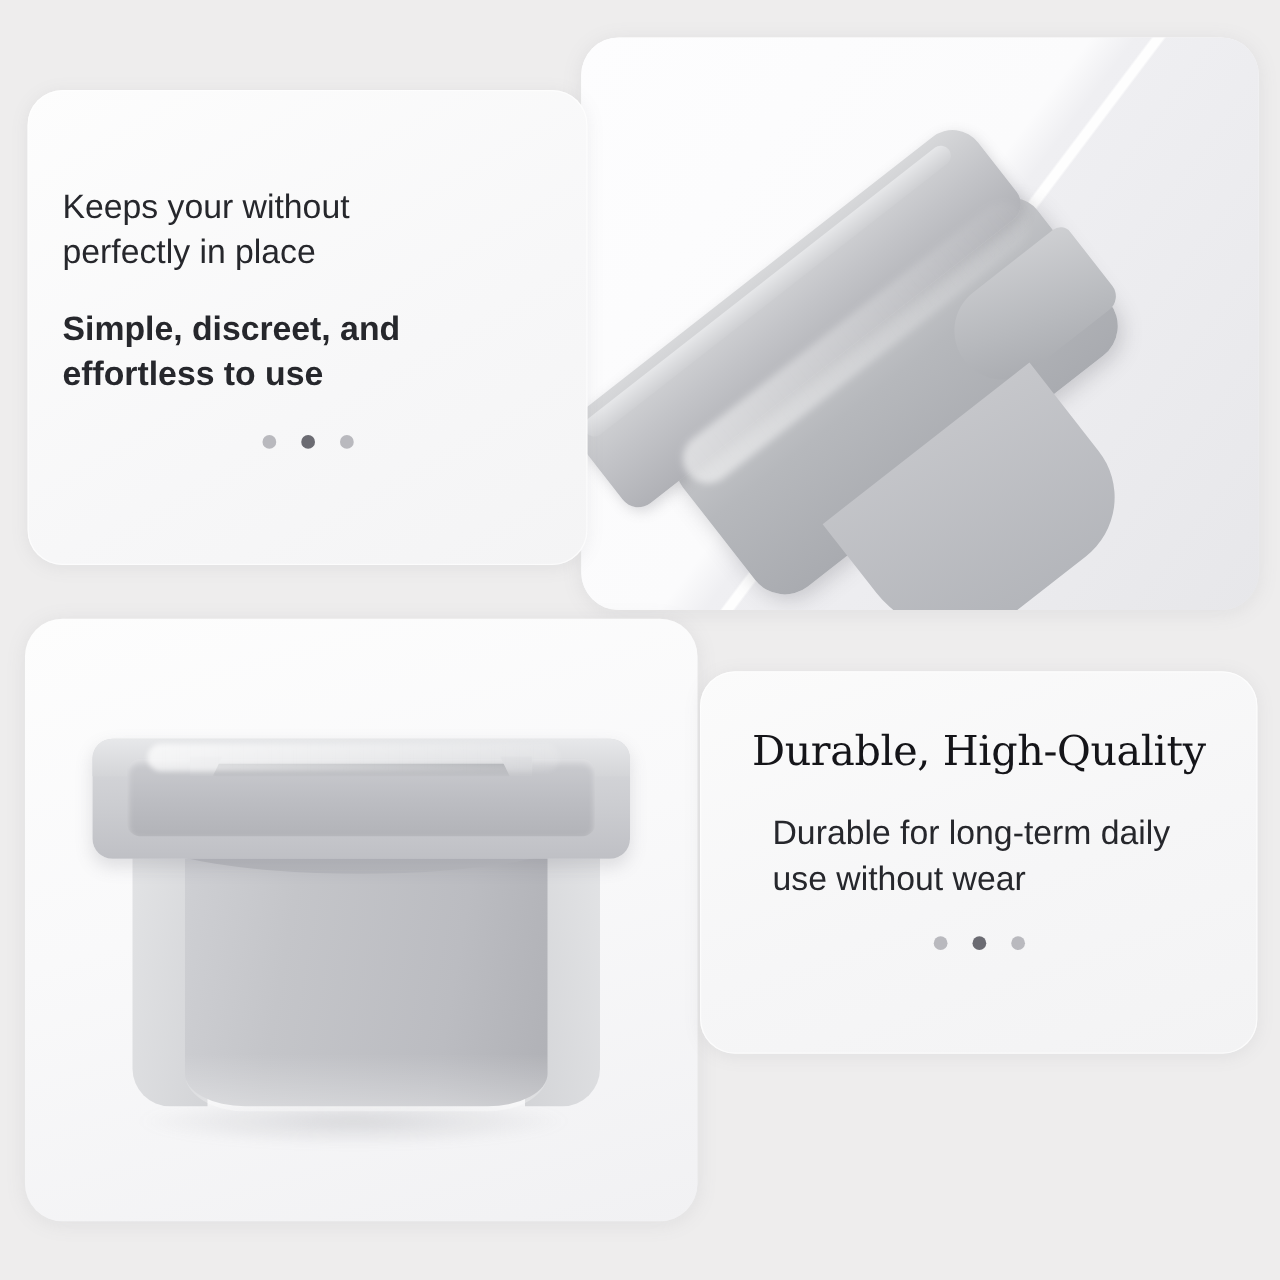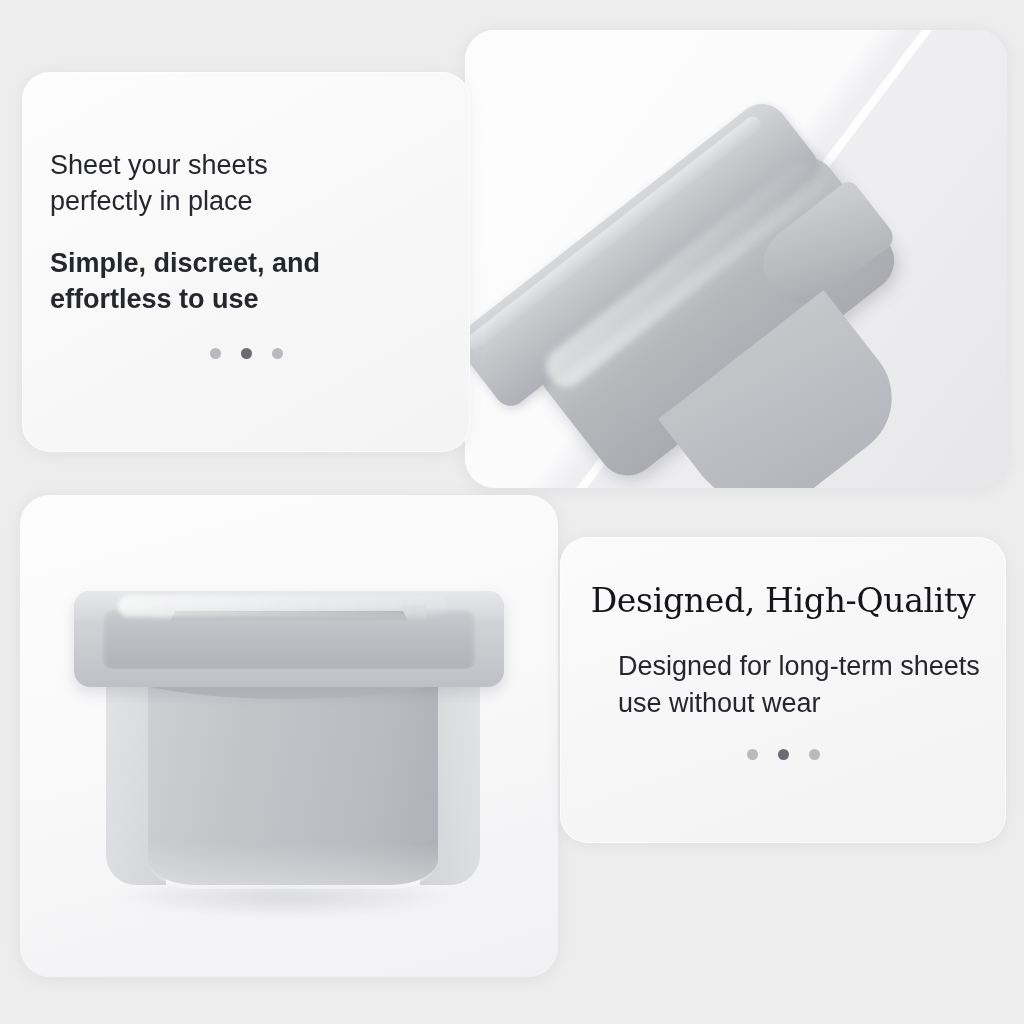--- a/index.html
+++ b/index.html
@@ -254,21 +254,21 @@
     background:linear-gradient(90deg,rgba(255,255,255,.7),rgba(255,255,255,.12));
     filter:blur(2px);
   }
 </style>
 </head>
 <body>
 
 <div class="stage">
 
   <div class="card" id="card-text-1">
-    <div class="body-line body-1">Sheet your sheets perfectly in place</div>
+    <div class="body-line body-1">Keeps your without perfectly in place</div>
     <div class="body-line body-2">Simple, discreet, and effortless to use</div>
     <div class="dots">
       <span class="dot"></span>
       <span class="dot is-active"></span>
       <span class="dot"></span>
     </div>
   </div>
 
   <div class="card" id="card-image-1">
     <div class="floor"></div>
@@ -294,23 +294,23 @@
       <div class="p2-top-inner"></div>
       <div class="p2-slot"></div>
       <div class="p2-notch-l"></div>
       <div class="p2-notch-r"></div>
       <div class="p2-gloss"></div>
     </div>
   </div>
 
   <div class="card" id="card-text-2">
     <div class="headline">
-      <div>Designed, High-Quality</div>
-    </div>
-    <div class="body-block">Designed for long-term sheets use without wear</div>
+      <div>Durable, High-Quality</div>
+    </div>
+    <div class="body-block">Durable for long-term daily use without wear</div>
     <div class="dots">
       <span class="dot"></span>
       <span class="dot is-active"></span>
       <span class="dot"></span>
     </div>
   </div>
 
 </div>
 
 </body></html>

